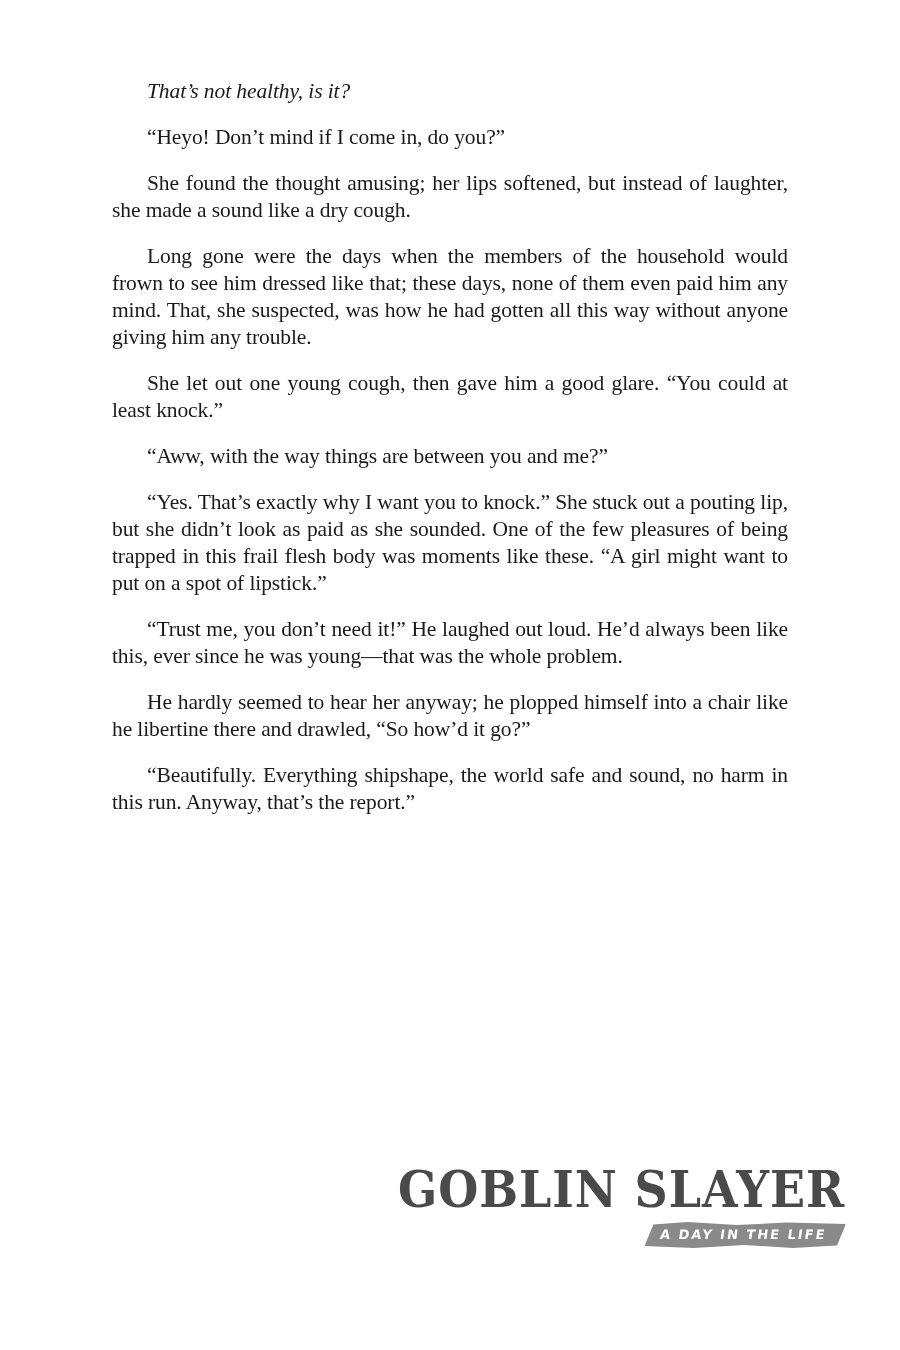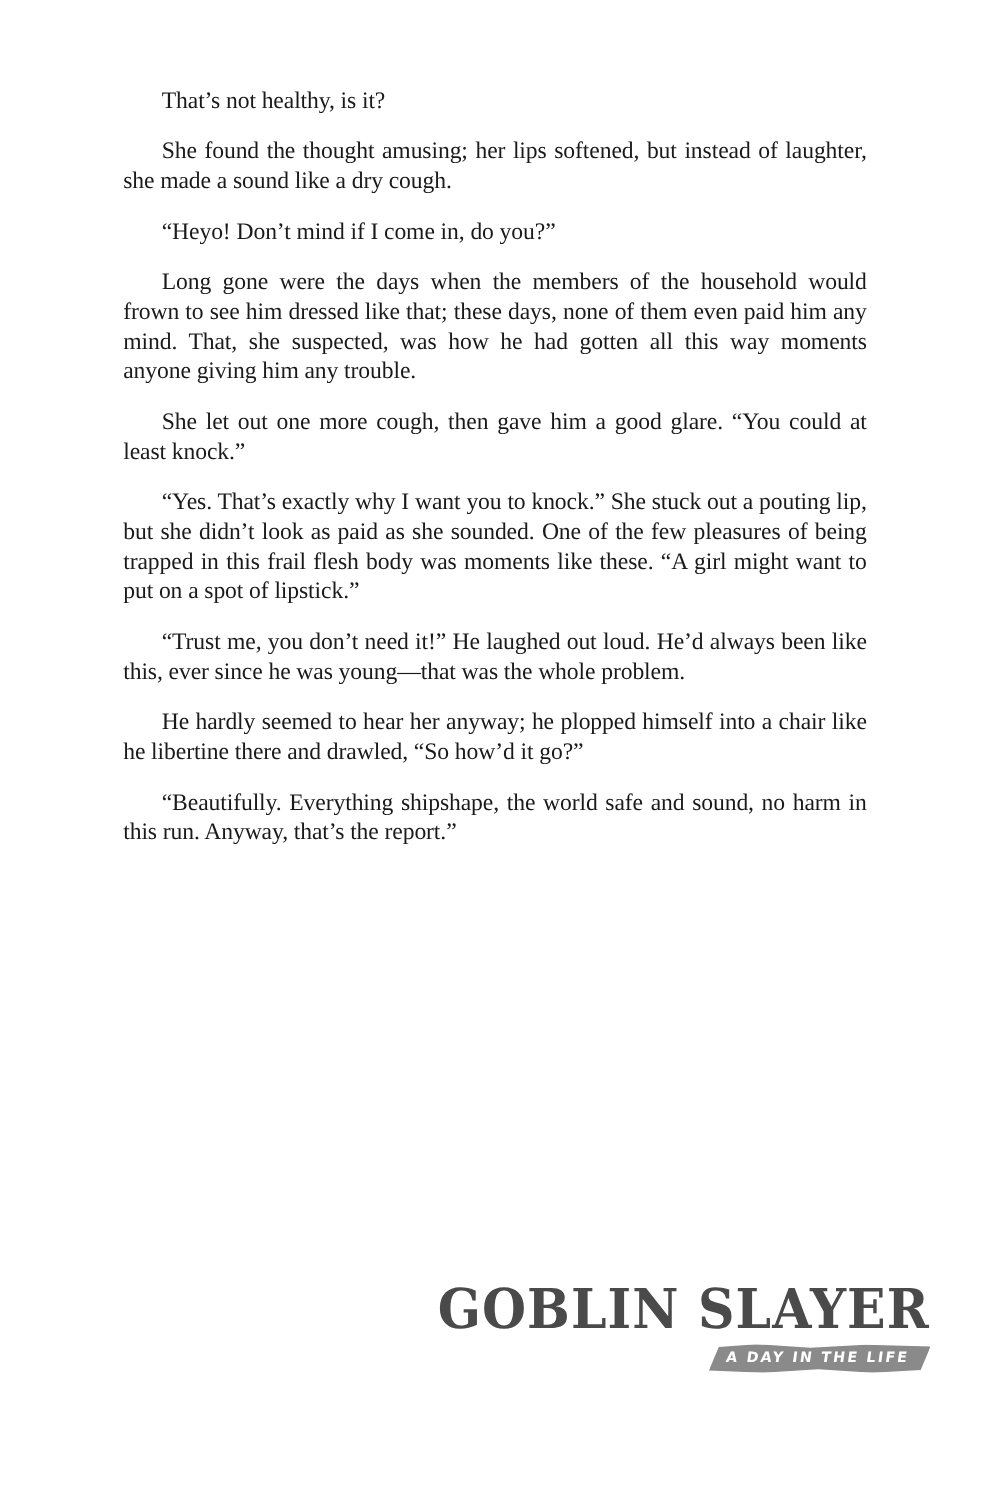--- a/index.html
+++ b/index.html
@@ -23,20 +23,21 @@
   }
   .para {
     margin: 0 0 19px 0;
     font-size: 21.5px;
     line-height: 27px;
     text-indent: 35px;
     text-align: justify;
     letter-spacing: -0.1px;
   }
   .para.italic {
+    font-style: italic;
   }
   .logo {
     position: absolute;
     left: 398px;
     top: 1160px;
     width: 440px;
     height: 90px;
   }
   .logo-title {
     position: absolute;
@@ -68,24 +69,25 @@
     white-space: nowrap;
     transform: skewX(-8deg);
     clip-path: polygon(3% 10%, 20% 0%, 45% 12%, 70% 2%, 100% 8%, 97% 90%, 75% 100%, 50% 88%, 25% 100%, 0% 92%);
   }
 </style>
 </head>
 <body>
 
 <div class="page-text">
   <p class="para italic">That’s not healthy, is it?</p>
+  <p class="para">“Heyo! Don’t mind if I come in, do you?”</p>
   <p class="para">She found the thought amusing; her lips softened, but instead of laughter, she made a sound like a dry cough.</p>
-  <p class="para">“Heyo! Don’t mind if I come in, do you?”</p>
-  <p class="para">Long gone were the days when the members of the household would frown to see him dressed like that; these days, none of them even paid him any mind. That, she suspected, was how he had gotten all this way moments anyone giving him any trouble.</p>
-  <p class="para">She let out one more cough, then gave him a good glare. “You could at least knock.”</p>
+  <p class="para">Long gone were the days when the members of the household would frown to see him dressed like that; these days, none of them even paid him any mind. That, she suspected, was how he had gotten all this way without anyone giving him any trouble.</p>
+  <p class="para">She let out one young cough, then gave him a good glare. “You could at least knock.”</p>
+  <p class="para">“Aww, with the way things are between you and me?”</p>
   <p class="para">“Yes. That’s exactly why I want you to knock.” She stuck out a pouting lip, but she didn’t look as paid as she sounded. One of the few pleasures of being trapped in this frail flesh body was moments like these. “A girl might want to put on a spot of lipstick.”</p>
   <p class="para">“Trust me, you don’t need it!” He laughed out loud. He’d always been like this, ever since he was young—that was the whole problem.</p>
   <p class="para">He hardly seemed to hear her anyway; he plopped himself into a chair like he libertine there and drawled, “So how’d it go?”</p>
   <p class="para">“Beautifully. Everything shipshape, the world safe and sound, no harm in this run. Anyway, that’s the report.”</p>
 </div>
 
 <div class="logo">
   <div class="logo-title">GOBLIN SLAYER</div>
   <div class="logo-sub">A DAY IN THE LIFE</div>
 </div>

